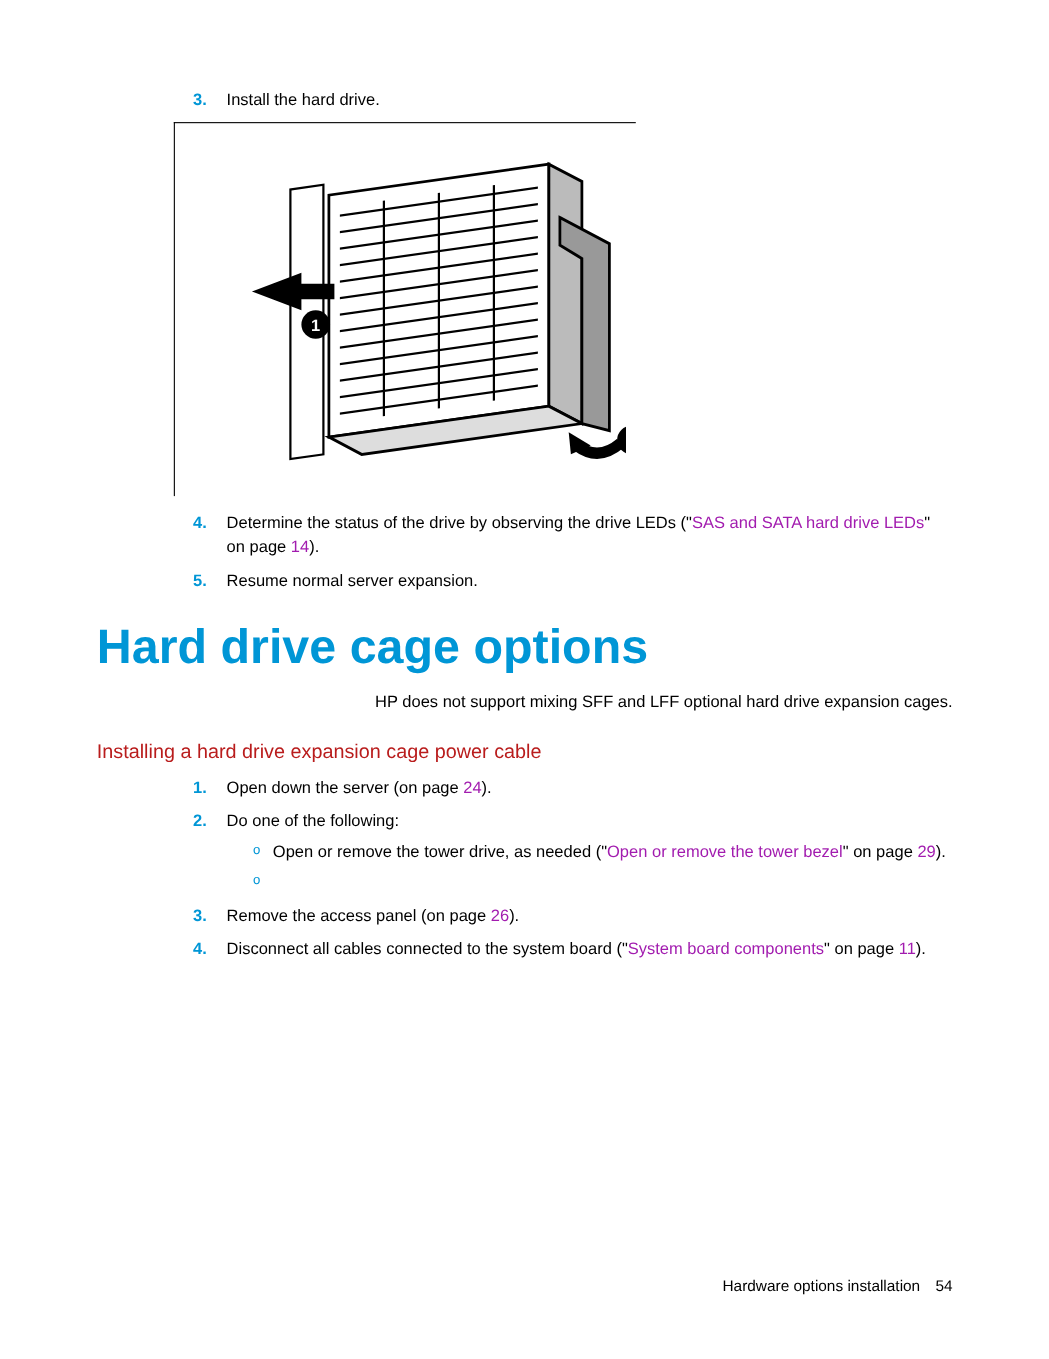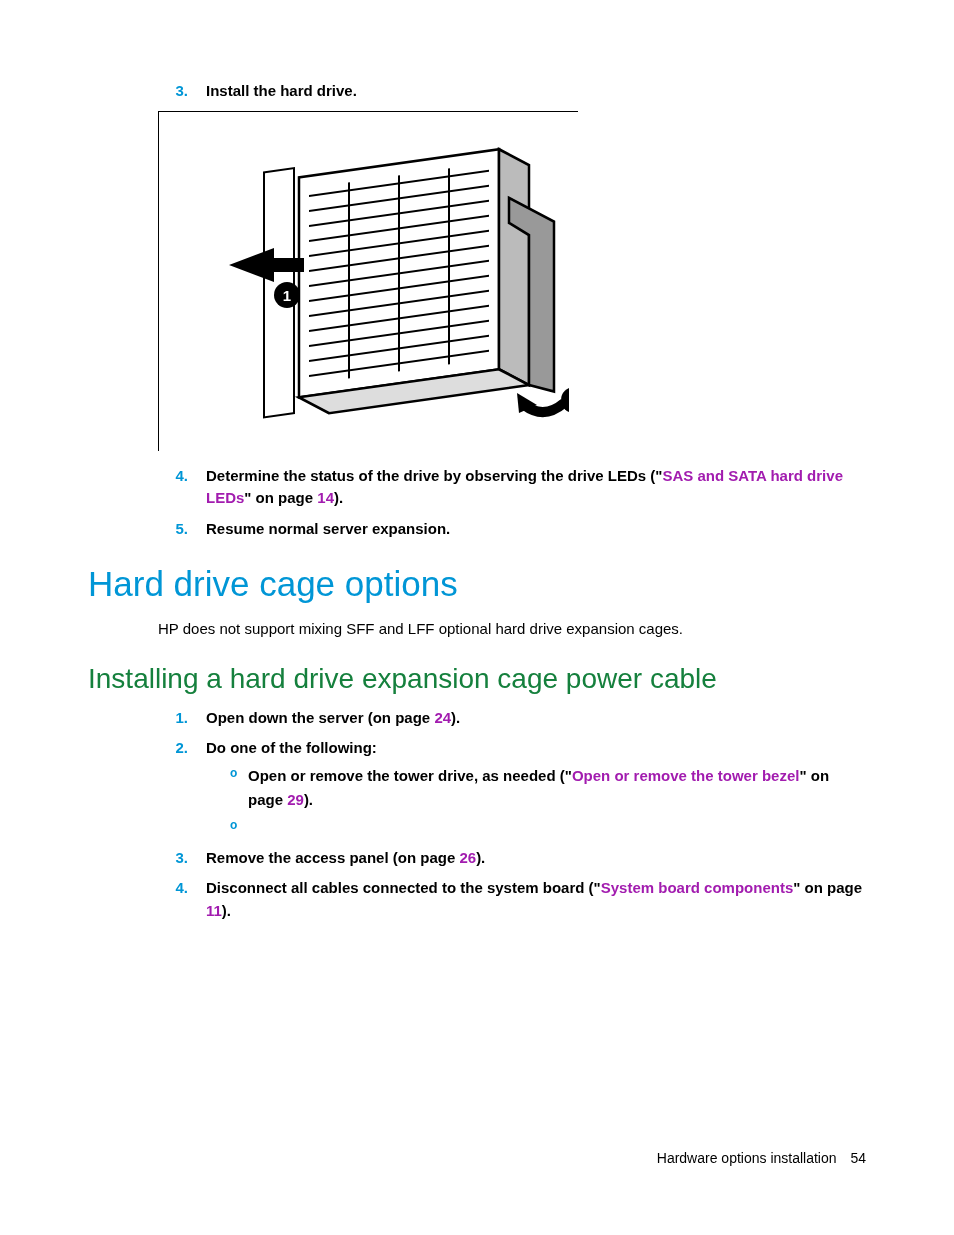--- a/index.html
+++ b/index.html
@@ -9,55 +9,56 @@
       background: #fff;
       font-family: Arial, Helvetica, sans-serif;
       font-size: 15px;
       color: #000;
       position: relative;
       padding: 80px 88px 60px 88px;
     }
     .content { position: relative; }
     .step { display: flex; margin-bottom: 8px; line-height: 1.5; }
     .step-num { color: #0096d6; font-weight: bold; min-width: 30px; text-align: right; margin-right: 18px; }
-    .step-body { flex: 1; font-weight: bold; }
+    .step-body { flex: 1; }
     .step-indent { margin-left: 70px; }
     .illustration {
       margin: 6px 0 14px 70px;
       border-top: 1px solid #000;
       border-left: 1px solid #000;
       width: 420px;
       height: 340px;
       padding: 18px 0 0 50px;
       position: relative;
     }
     .substep { display: flex; margin: 4px 0 4px 24px; line-height: 1.6; }
     .bullet { color: #0096d6; min-width: 18px; font-size: 12px; }
     a.link { color: #a21caf; text-decoration: none; }
     h1 {
       color: #0096d6;
-      font-weight: 400;
-      font-size: 35px;
+      font-weight: 700;
+      font-size: 44px;
       margin: 24px 0 14px 0;
       font-family: Arial, sans-serif;
     }
     h2 {
-      color: #15803d;
+      color: #b91c1c;
       font-weight: 300;
-      font-size: 28px;
+      font-size: 18px;
       margin: 22px 0 12px 0;
     }
     .body-text {
       margin-left: 70px;
       line-height: 1.5;
       margin-bottom: 6px;
+      text-align: right;
     }
     .footer {
       position: absolute;
-      bottom: 69px;
+      bottom: 58px;
       right: 88px;
       font-size: 14px;
     }
     .footer .pg { margin-left: 10px; }
     svg.drive { display: block; }
   </style>
 </head>
 <body>
 
 <div class="content">

